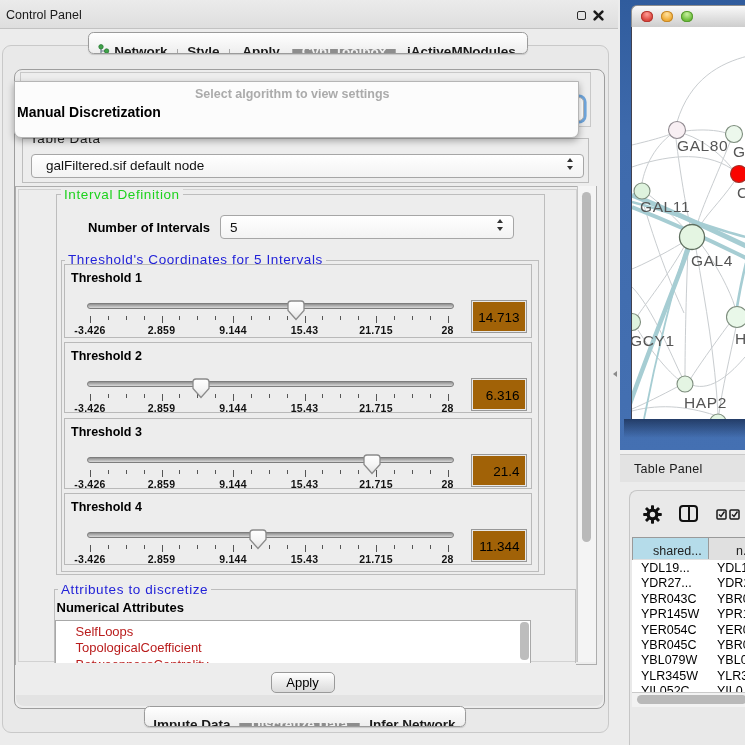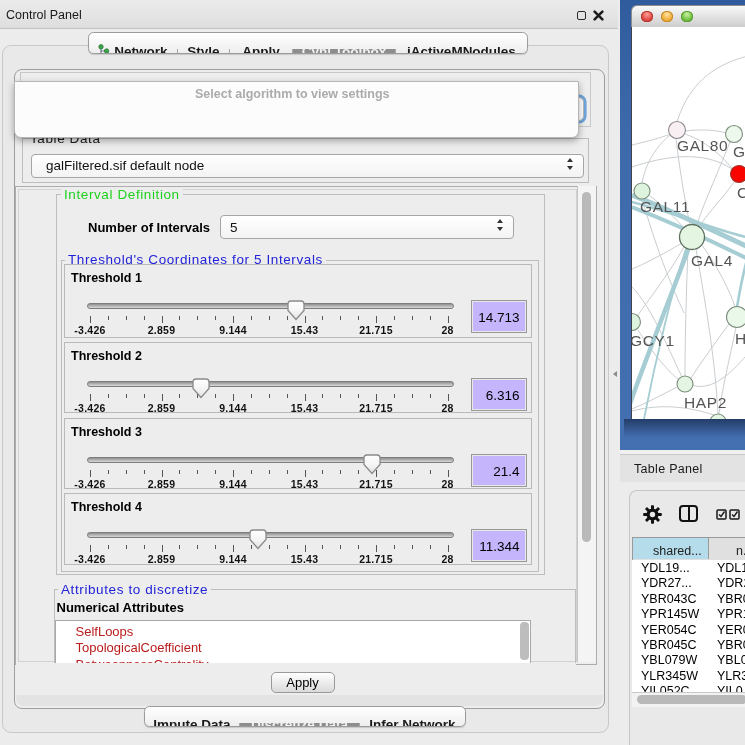--- a/index.html
+++ b/index.html
@@ -12,21 +12,21 @@
 .combotext{position:absolute;font-size:13.5px;color:#111;}
 .arr-up{position:absolute;width:0;height:0;border-left:3.5px solid transparent;border-right:3.5px solid transparent;border-bottom:4.5px solid #333;}
 .arr-dn{position:absolute;width:0;height:0;border-left:3.5px solid transparent;border-right:3.5px solid transparent;border-top:4.5px solid #333;}
 .seg{position:absolute;display:flex;border:1px solid #9b9b9b;border-radius:5.5px;overflow:hidden;background:linear-gradient(#ffffff,#eeeeee);box-shadow:0 1px 1px rgba(0,0,0,.15);}
 .seg>div{display:flex;align-items:center;justify-content:center;font-size:13.5px;font-weight:bold;color:#1a1a1a;border-right:1px solid #a8a8a8;margin-top:16px;}
 .seg>div:last-child{border-right:none;}
 .seg>div.sel{background:#8d8d8d;color:#f1f1f1;}
 .tick{position:absolute;width:1px;background:#555;}
 .rlabel{position:absolute;font-size:10.5px;font-weight:bold;color:#111;transform:translateX(-50%);letter-spacing:0.25px;}
 .thbox{position:absolute;border:1px solid #b9b9b9;background:#ededed;}
-.vbox{position:absolute;background:#c4b5fd;border:1px solid #989898;box-shadow:inset 0 0 0 1px #e8e8e8;}
+.vbox{position:absolute;background:#a16207;border:1px solid #989898;box-shadow:inset 0 0 0 1px #e8e8e8;}
 .vbox span{position:absolute;right:6px;top:50%;transform:translateY(-50%);font-size:13.5px;color:#000;}
 .track{position:absolute;height:4px;background:linear-gradient(#8f8f8f,#d9d9d9);border:1px solid #7d7d7d;border-radius:3px;}
 </style></head>
 <body>
 
 <div class="abs" style="left:0;top:0;width:620px;height:745px;background:#ececec;"></div>
 <div class="abs" style="left:0;top:0;width:618px;height:28px;background:linear-gradient(#ebebeb,#dedede);border-bottom:1px solid #c2c2c2;"></div>
 <div class="abs" style="left:6px;top:8px;font-size:12.5px;color:#1a1a1a;">Control Panel</div>
 <div class="abs" style="left:577px;top:10.5px;width:7px;height:7px;border:1.6px solid #2b2b2b;border-radius:2px;"></div>
 <svg class="abs" style="left:592px;top:9px;" width="13" height="13" viewBox="0 0 13 13">
@@ -261,20 +261,21 @@
 <div class="abs" style="left:270.5px;top:671.5px;width:62px;height:19px;background:linear-gradient(#ffffff,#dadada);border:1px solid #9a9a9a;border-radius:5px;text-align:center;font-size:13px;color:#000;line-height:19px;">Apply</div>
 <div class="abs" style="left:15.5px;top:695px;width:587px;height:11px;background:#e3e3e3;border-radius:0 0 8px 8px;"></div>
 <div class="seg" style="left:144px;top:706px;height:18.5px;">
 <div style="width:94px;">Impute Data</div>
 <div class="sel" style="width:119px;">Discretize Data</div>
 <div style="width:105px;">Infer Network</div>
 </div>
 <div class="abs" style="left:613px;top:371px;width:0;height:0;border-top:3px solid transparent;border-bottom:3px solid transparent;border-right:4.5px solid #8a8a8a;"></div>
 <div class="abs" style="z-index:30;left:14px;top:80.5px;width:562.5px;height:55px;background:#fcfcfc;border:1px solid #b5b5b5;border-radius:0 0 7px 7px;box-shadow:0 3px 7px rgba(0,0,0,0.32);">
 <div style="position:absolute;left:180px;top:5px;font-size:12.5px;font-weight:bold;color:#ababab;">Select algorithm to view settings</div>
+<div style="position:absolute;left:2px;top:22.5px;font-size:14px;font-weight:bold;color:#000;">Manual Discretization</div>
 </div>
 <div class="abs" style="left:619.5px;top:0;width:126px;height:454px;background:linear-gradient(#305c9d,#3e6aac 30%,#4470b2);"></div>
 <div class="abs" style="left:619.5px;top:450px;width:126px;height:5px;background:#f0f0f0;"></div>
 <div class="abs" style="left:619.5px;top:454px;width:126px;height:27px;background:#e3e3e3;border-top:1px solid #cacaca;border-bottom:1px solid #d8d8d8;"></div>
 <div class="abs" style="left:634px;top:462px;font-size:12.5px;letter-spacing:0.3px;color:#1a1a1a;">Table Panel</div>
 <div class="abs" style="left:619.5px;top:482px;width:126px;height:263px;background:#ececec;"></div>
 <div class="abs" style="left:624px;top:418.5px;width:121px;height:19px;background:linear-gradient(rgba(12,24,50,0.58),rgba(12,24,50,0));"></div>
 <div class="abs" style="left:631px;top:5px;width:114px;height:22px;background:linear-gradient(#f9f9f9,#cbcbcb);border:1px solid #8e8e8e;border-right:none;border-radius:6px 0 0 0;"></div>
 <div class="abs" style="left:641.3px;top:10.8px;width:11.4px;height:11.4px;border-radius:50%;background:radial-gradient(circle at 50% 30%, #ff9d96 0%, #dd4840 60%, #dd4840 100%);box-shadow:inset 0 0 0 1px #b23730;"></div>
 <div class="abs" style="left:661.3px;top:10.8px;width:11.4px;height:11.4px;border-radius:50%;background:radial-gradient(circle at 50% 30%, #ffe2a0 0%, #f0ad37 60%, #f0ad37 100%);box-shadow:inset 0 0 0 1px #c4872a;"></div>

